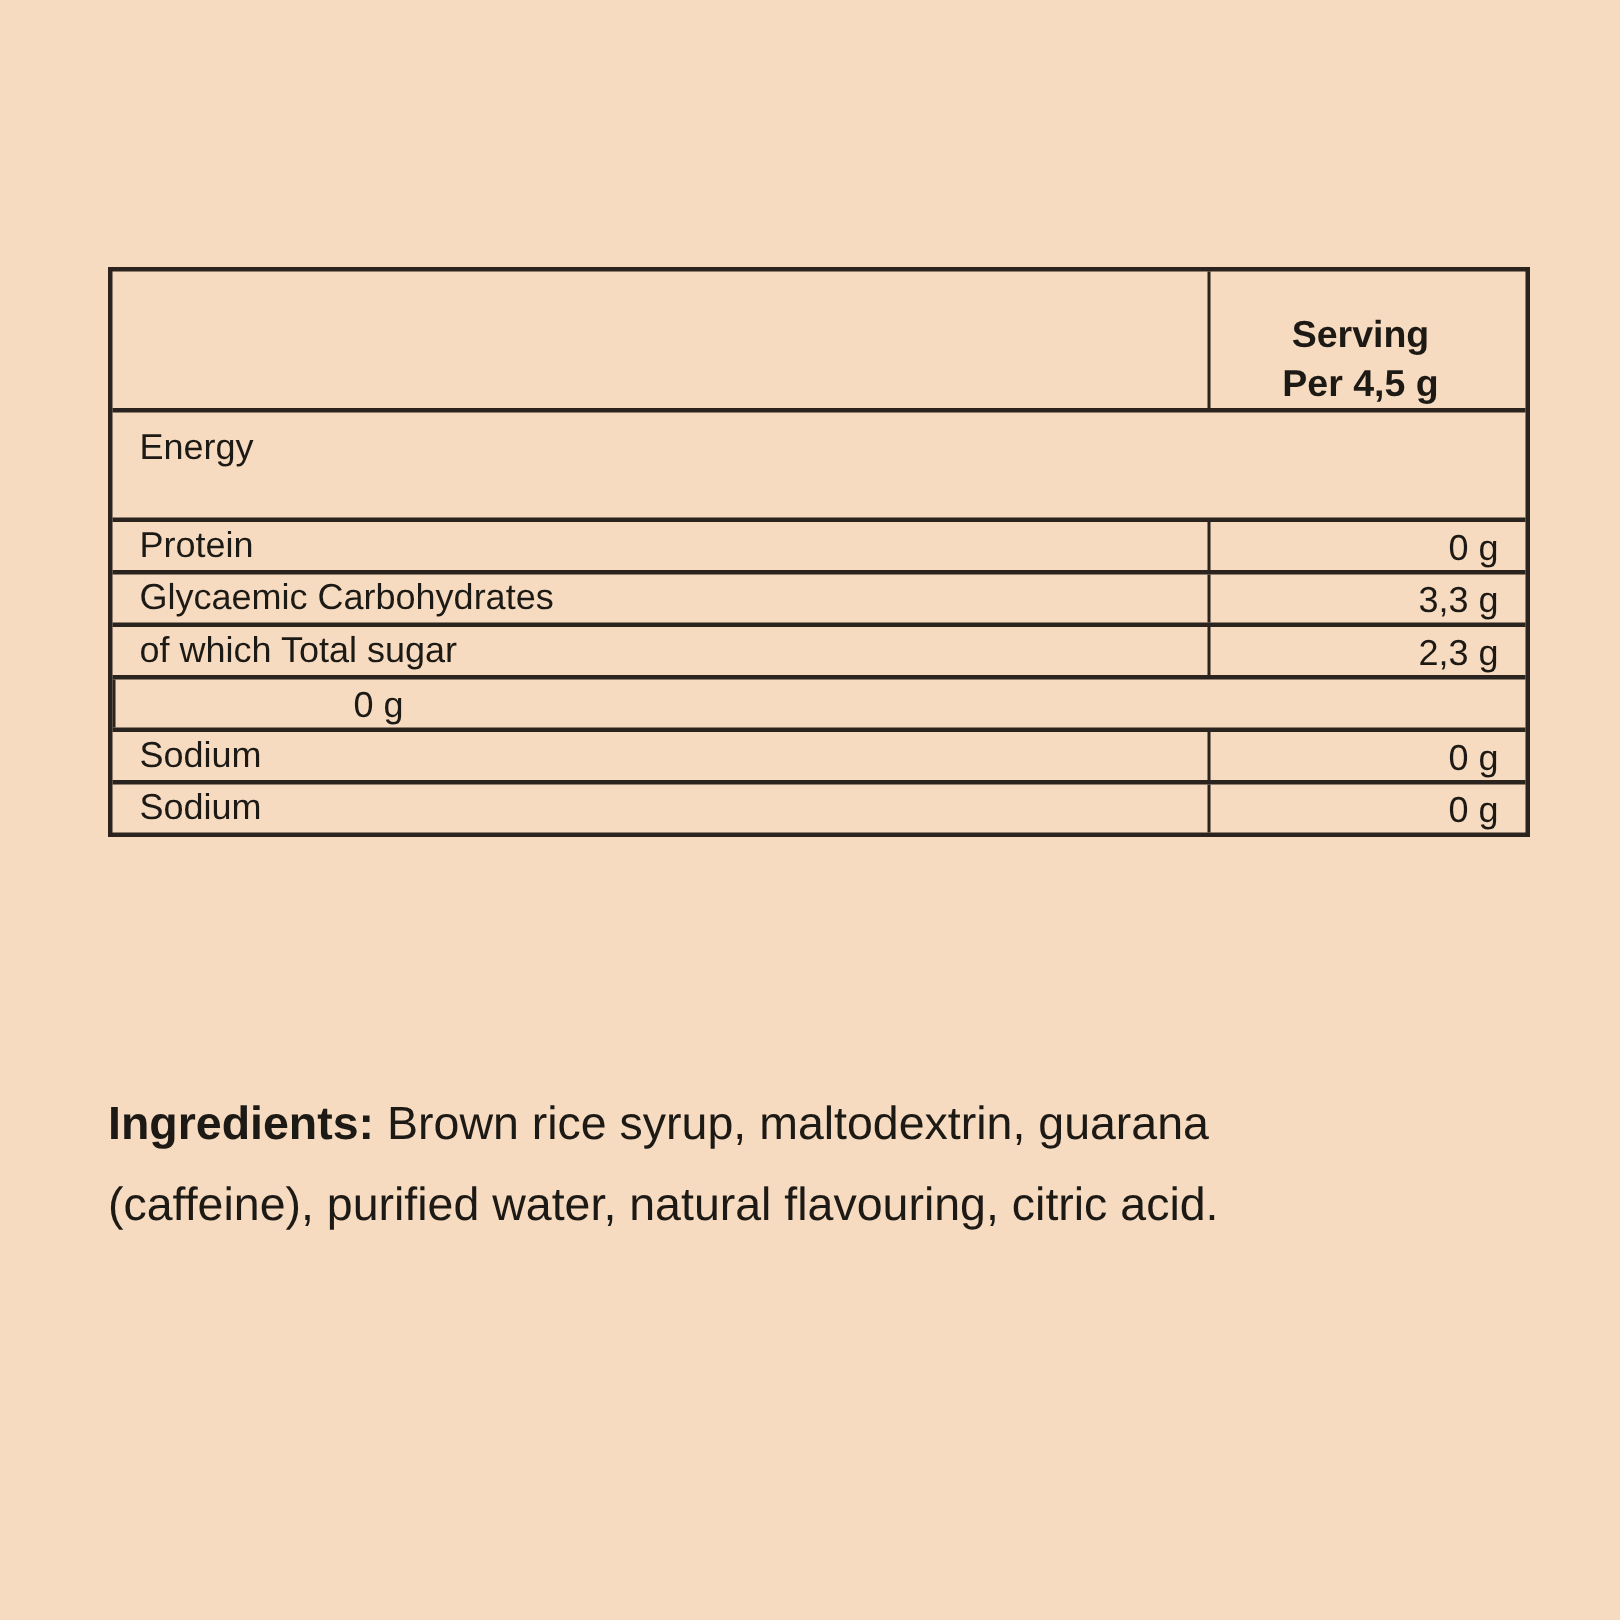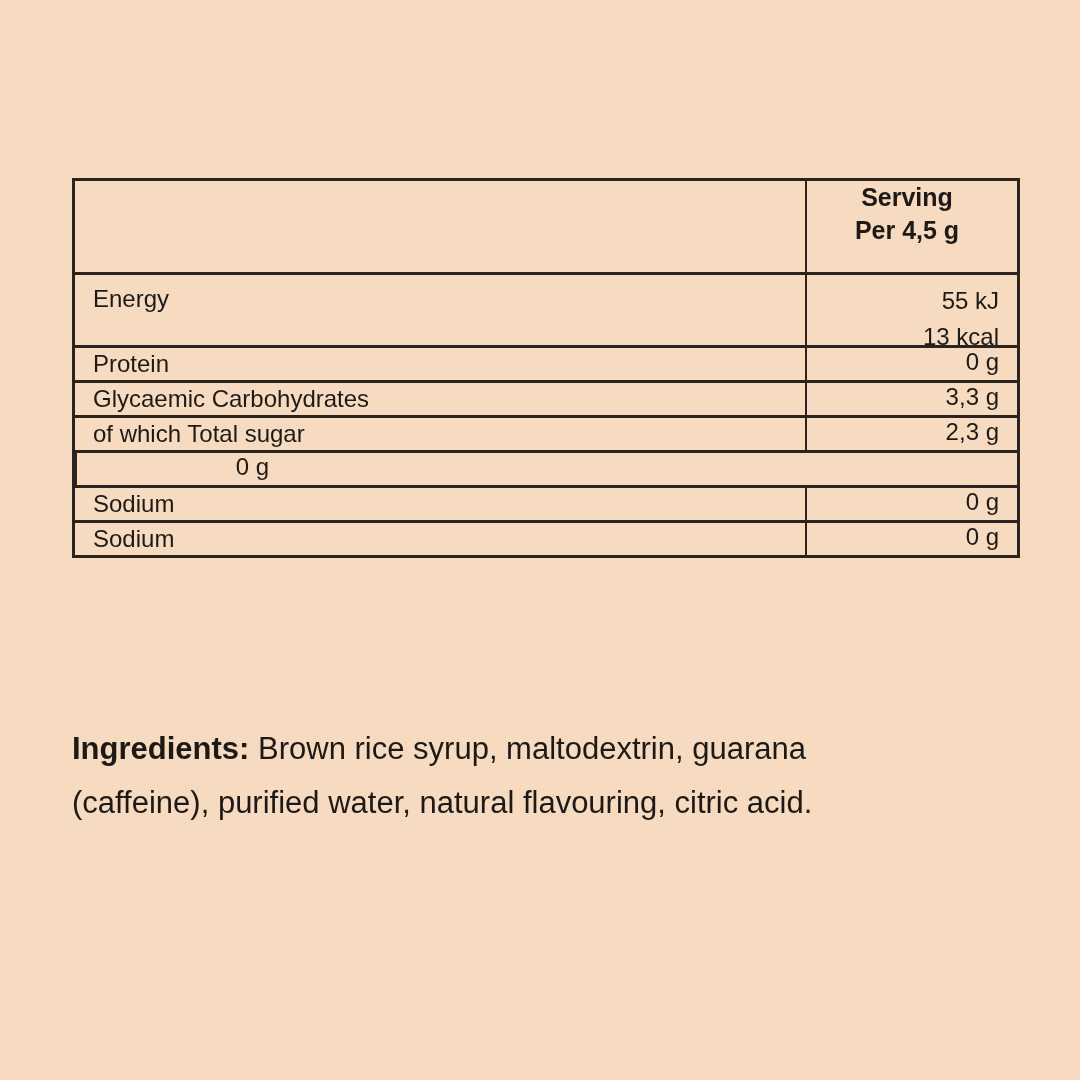--- a/index.html
+++ b/index.html
@@ -38,21 +38,21 @@
     flex: 1;
     font-size: 24px;
     display: flex;
     align-items: center;
     padding-left: 18px;
   }
   .cell-value {
     width: 212px;
     border-left: 2px solid var(--line);
     display: flex;
-    align-items: flex-start;
+    align-items: flex-end;
     justify-content: flex-end;
     padding-right: 18px;
     font-size: 24px;
   }
   .vtext { white-space: pre-line; text-align: right; }
 
   .row-serving { height: 91px; }
   .row-serving .cell-value {
     justify-content: center;
     padding-right: 10px;
@@ -90,24 +90,20 @@
   <div class="row row-serving">
     <div class="cell cell-label"></div>
     <div class="cell cell-value">
       <span class="vtext">Serving
 Per 4,5 g</span>
     </div>
   </div>
 
   <div class="row row-energy">
     <div class="cell cell-label">Energy</div>
-    <div class="cell cell-value">
-      <span class="vtext">55 kJ
-13 kcal</span>
-    </div>
   </div>
 
   <div class="row row-std">
     <div class="cell cell-label">Protein</div>
     <div class="cell cell-value">
       <span class="vtext">0 g</span>
     </div>
   </div>
 
   <div class="row row-std">

